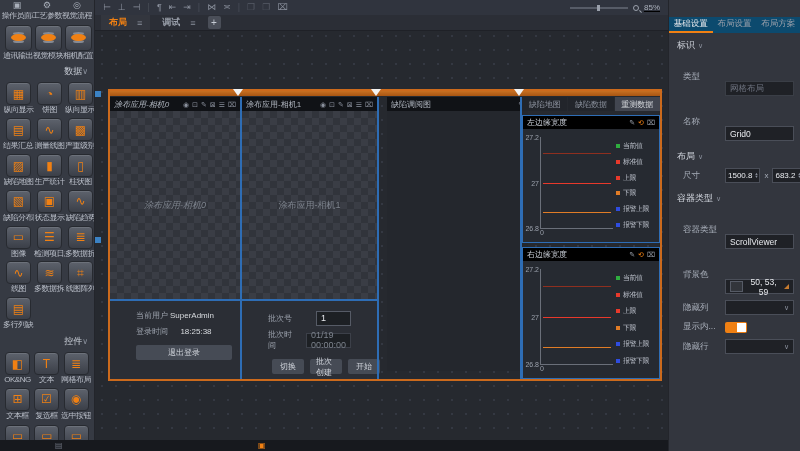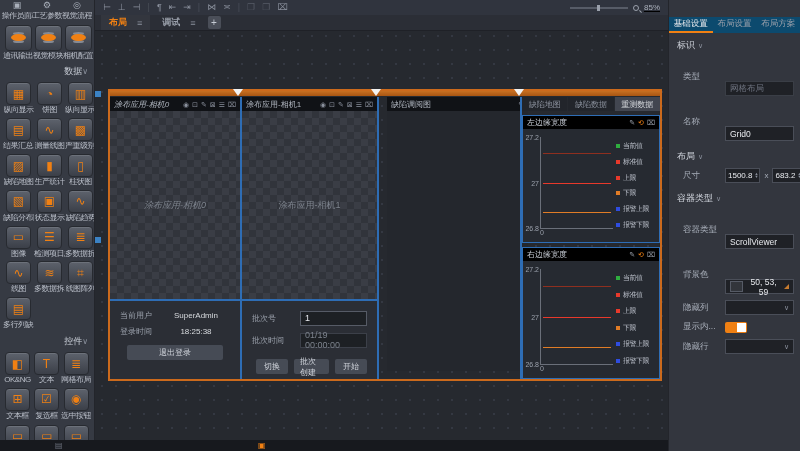--- a/index.html
+++ b/index.html
@@ -50,21 +50,21 @@
   .hsplit{position:absolute;left:15px;top:284px;width:267px;height:2px;background:#2e6db5;z-index:3;cursor:row-resize;}
 
   .panel{position:absolute;background:#2b2e35;z-index:2;}
   .p-head{height:14px;background:#101216;display:flex;align-items:center;padding:0 4px;gap:3px;}
   .p-title{font-size:8px;color:#aeb4be;white-space:nowrap;overflow:hidden;flex:1;}
   .p-ic{font-size:7px;color:#8a909c;line-height:1;cursor:pointer;}
   .p-body{position:relative;height:calc(100% - 14px);background:#31343b;background-image:linear-gradient(45deg,#3a3d45 25%,transparent 25%,transparent 75%,#3a3d45 75%),linear-gradient(45deg,#3a3d45 25%,transparent 25%,transparent 75%,#3a3d45 75%);background-size:14px 14px;background-position:0 0,7px 7px;display:flex;align-items:center;justify-content:center;}
   .p-body.solid{background:#24272d;}
   .ph-text{font-size:9px;color:#7e848e;}
 
-  .cell{position:absolute;background:#2b2e35;z-index:2;padding:6px 10px 4px;}
+  .cell{position:absolute;background:#2b2e35;z-index:2;padding:6px 26px 4px;}
   .info-row{display:flex;align-items:center;height:16px;}
   .info-label{width:42px;font-size:8px;color:#9aa0ab;}
   .info-value{flex:1;text-align:center;font-size:8px;color:#d7dade;}
   .btn{background:#464b55;color:#cfd3da;font-size:8px;border:none;border-radius:2px;display:flex;align-items:center;justify-content:center;cursor:pointer;}
   .logout-btn{width:96px;height:15px;margin:6px auto 0;}
   .inp{background:#1d2024;border:1px solid #565b66;color:#e8eaee;font-size:9px;height:15px;flex:1;padding:0 4px;display:flex;align-items:center;}
   .inp.muted{color:#7c828c;border-color:#3c4049;}
   .batch-row{display:flex;align-items:center;height:22px;gap:6px;}
   .batch-btns{display:flex;gap:6px;margin-top:8px;padding-left:4px;}
 

